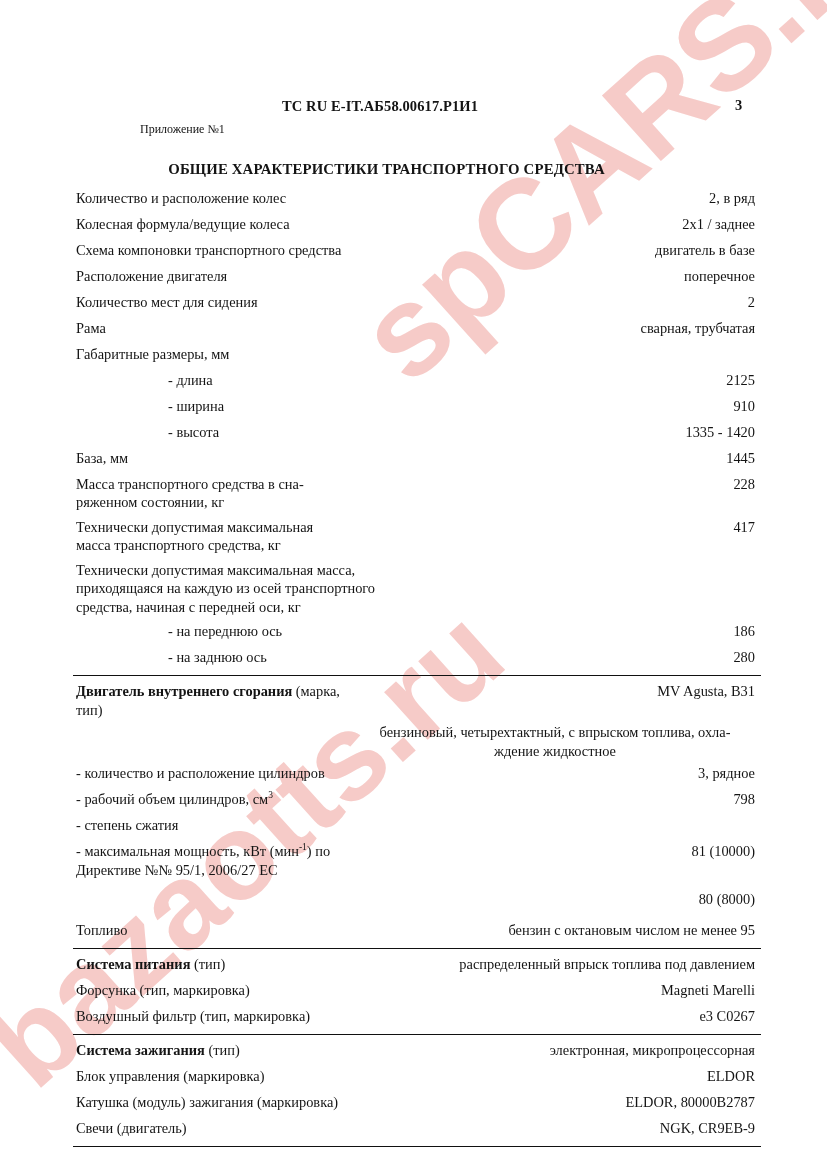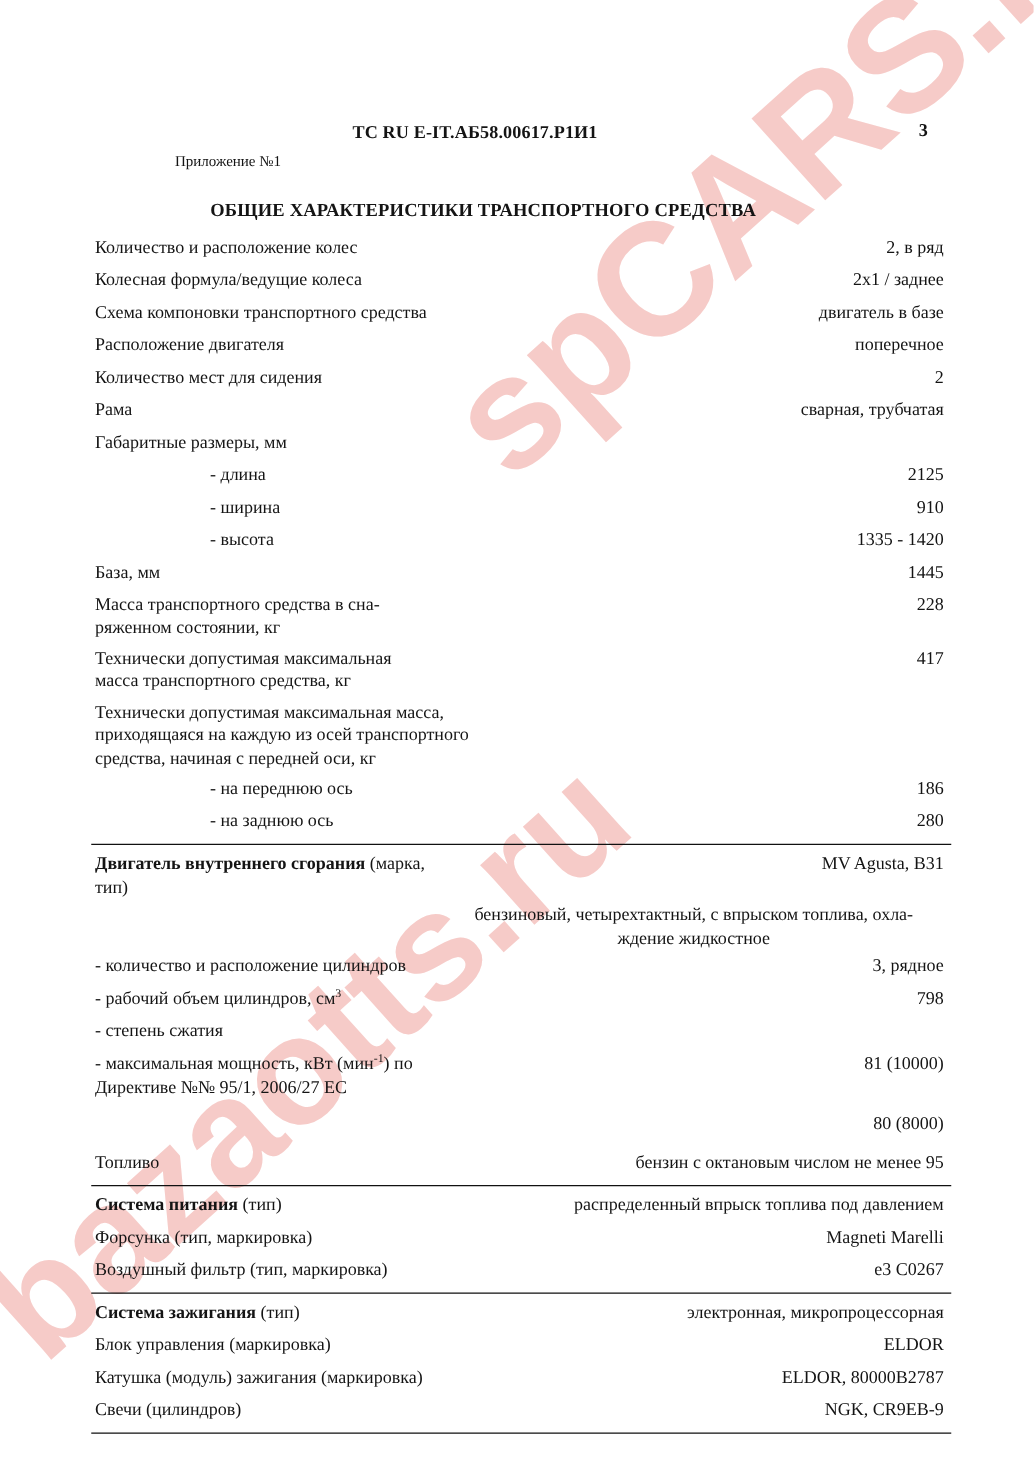--- a/index.html
+++ b/index.html
@@ -357,21 +357,21 @@
         <div class="lbl">Блок управления (маркировка)</div>
         <div class="val">ELDOR</div>
       </div>
 
       <div class="row">
         <div class="lbl">Катушка (модуль) зажигания (маркировка)</div>
         <div class="val">ELDOR, 80000В2787</div>
       </div>
 
       <div class="row">
-        <div class="lbl">Свечи (цилиндров)</div>
+        <div class="lbl">Свечи (двигатель)</div>
         <div class="val">NGK, CR9EB-9</div>
       </div>
 
       <div class="rule"></div>
 
     </div>
   </div>
 </div>
 
 </body></html>

